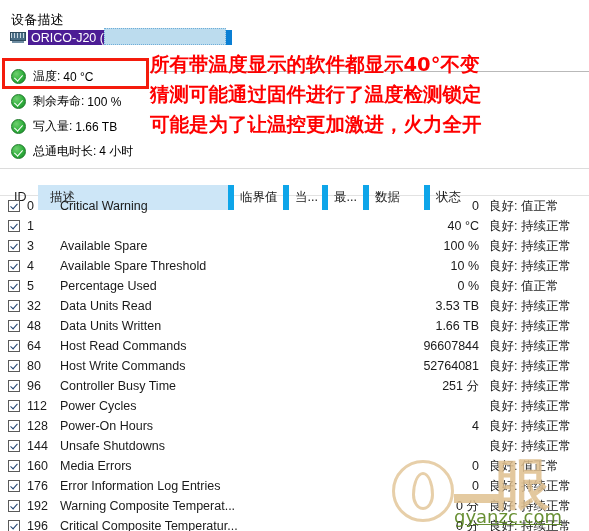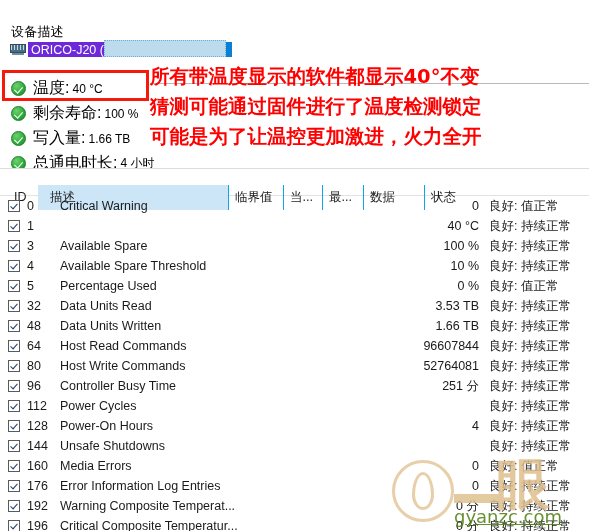--- a/index.html
+++ b/index.html
@@ -20,21 +20,21 @@
     position: relative;
     width: 589px;
     height: 531px;
     background: #ffffff;
     overflow: hidden;
   }
 
   
   .summary {
     position: absolute;
-    left: 0; top: 12px;
+    left: 0; top: 0;
     width: 589px;
     height: 168px;
     background: #ffffff;
   }
   .summary-title {
     position: absolute;
     left: 11px; top: 11px;
     font-size: 13px;
     color: #000;
     letter-spacing: 0.2px;
@@ -64,21 +64,21 @@
     width: 14px; height: 5px;
     background: repeating-linear-gradient(to right,
       #c9d8e2 0px, #c9d8e2 1px, #4a6e86 1px, #4a6e86 3px);
   }
   .ssd-icon .notch {
     position: absolute; left: 2px; top: 9px;
     width: 12px; height: 2px;
     background: #6f8ea3;
   }
   .device-name {
-    background: #6d28d9;
+    background: #4c1d95;
     color: #ffffff;
     font-size: 12.5px;
     padding: 1px 0 1px 3px;
     line-height: 15px;
     height: 15px;
     box-sizing: border-box;
     white-space: nowrap;
   }
   .device-redact {
     background: #bcdcee;
@@ -119,21 +119,21 @@
   .ok-icon::after {
     content: "";
     position: absolute;
     left: 3.5px; top: 2.5px;
     width: 4px; height: 7px;
     border: solid #ffffff;
     border-width: 0 1.8px 1.8px 0;
     transform: rotate(42deg);
   }
   .stat-label {
-    font-size: 16px;
+    font-size: 12px;
     color: #000;
   }
   .stat-value {
     font-size: 12px;
     color: #000;
     margin-left: 3px;
   }
 
   
   .redbox {
@@ -188,21 +188,21 @@
     top: 0;
     height: 25px;
     line-height: 25px;
     font-size: 12.5px;
     color: #1a1a1a;
     box-sizing: border-box;
     white-space: nowrap;
     overflow: hidden;
     margin-top: 16px;
   }
-  .th.sep { border-left: 1px solid #0ea5e9; }
+  .th.sep { border-left: 6px solid #0ea5e9; }
   .th.sorted { background: #cde6f7; }
   .th .thtext { padding: 0 6px; display: block; }
   .th.num .thtext { }
 
   .tbody {
     position: relative;
     height: 336px;
     overflow: hidden;
   }
   .trow {

